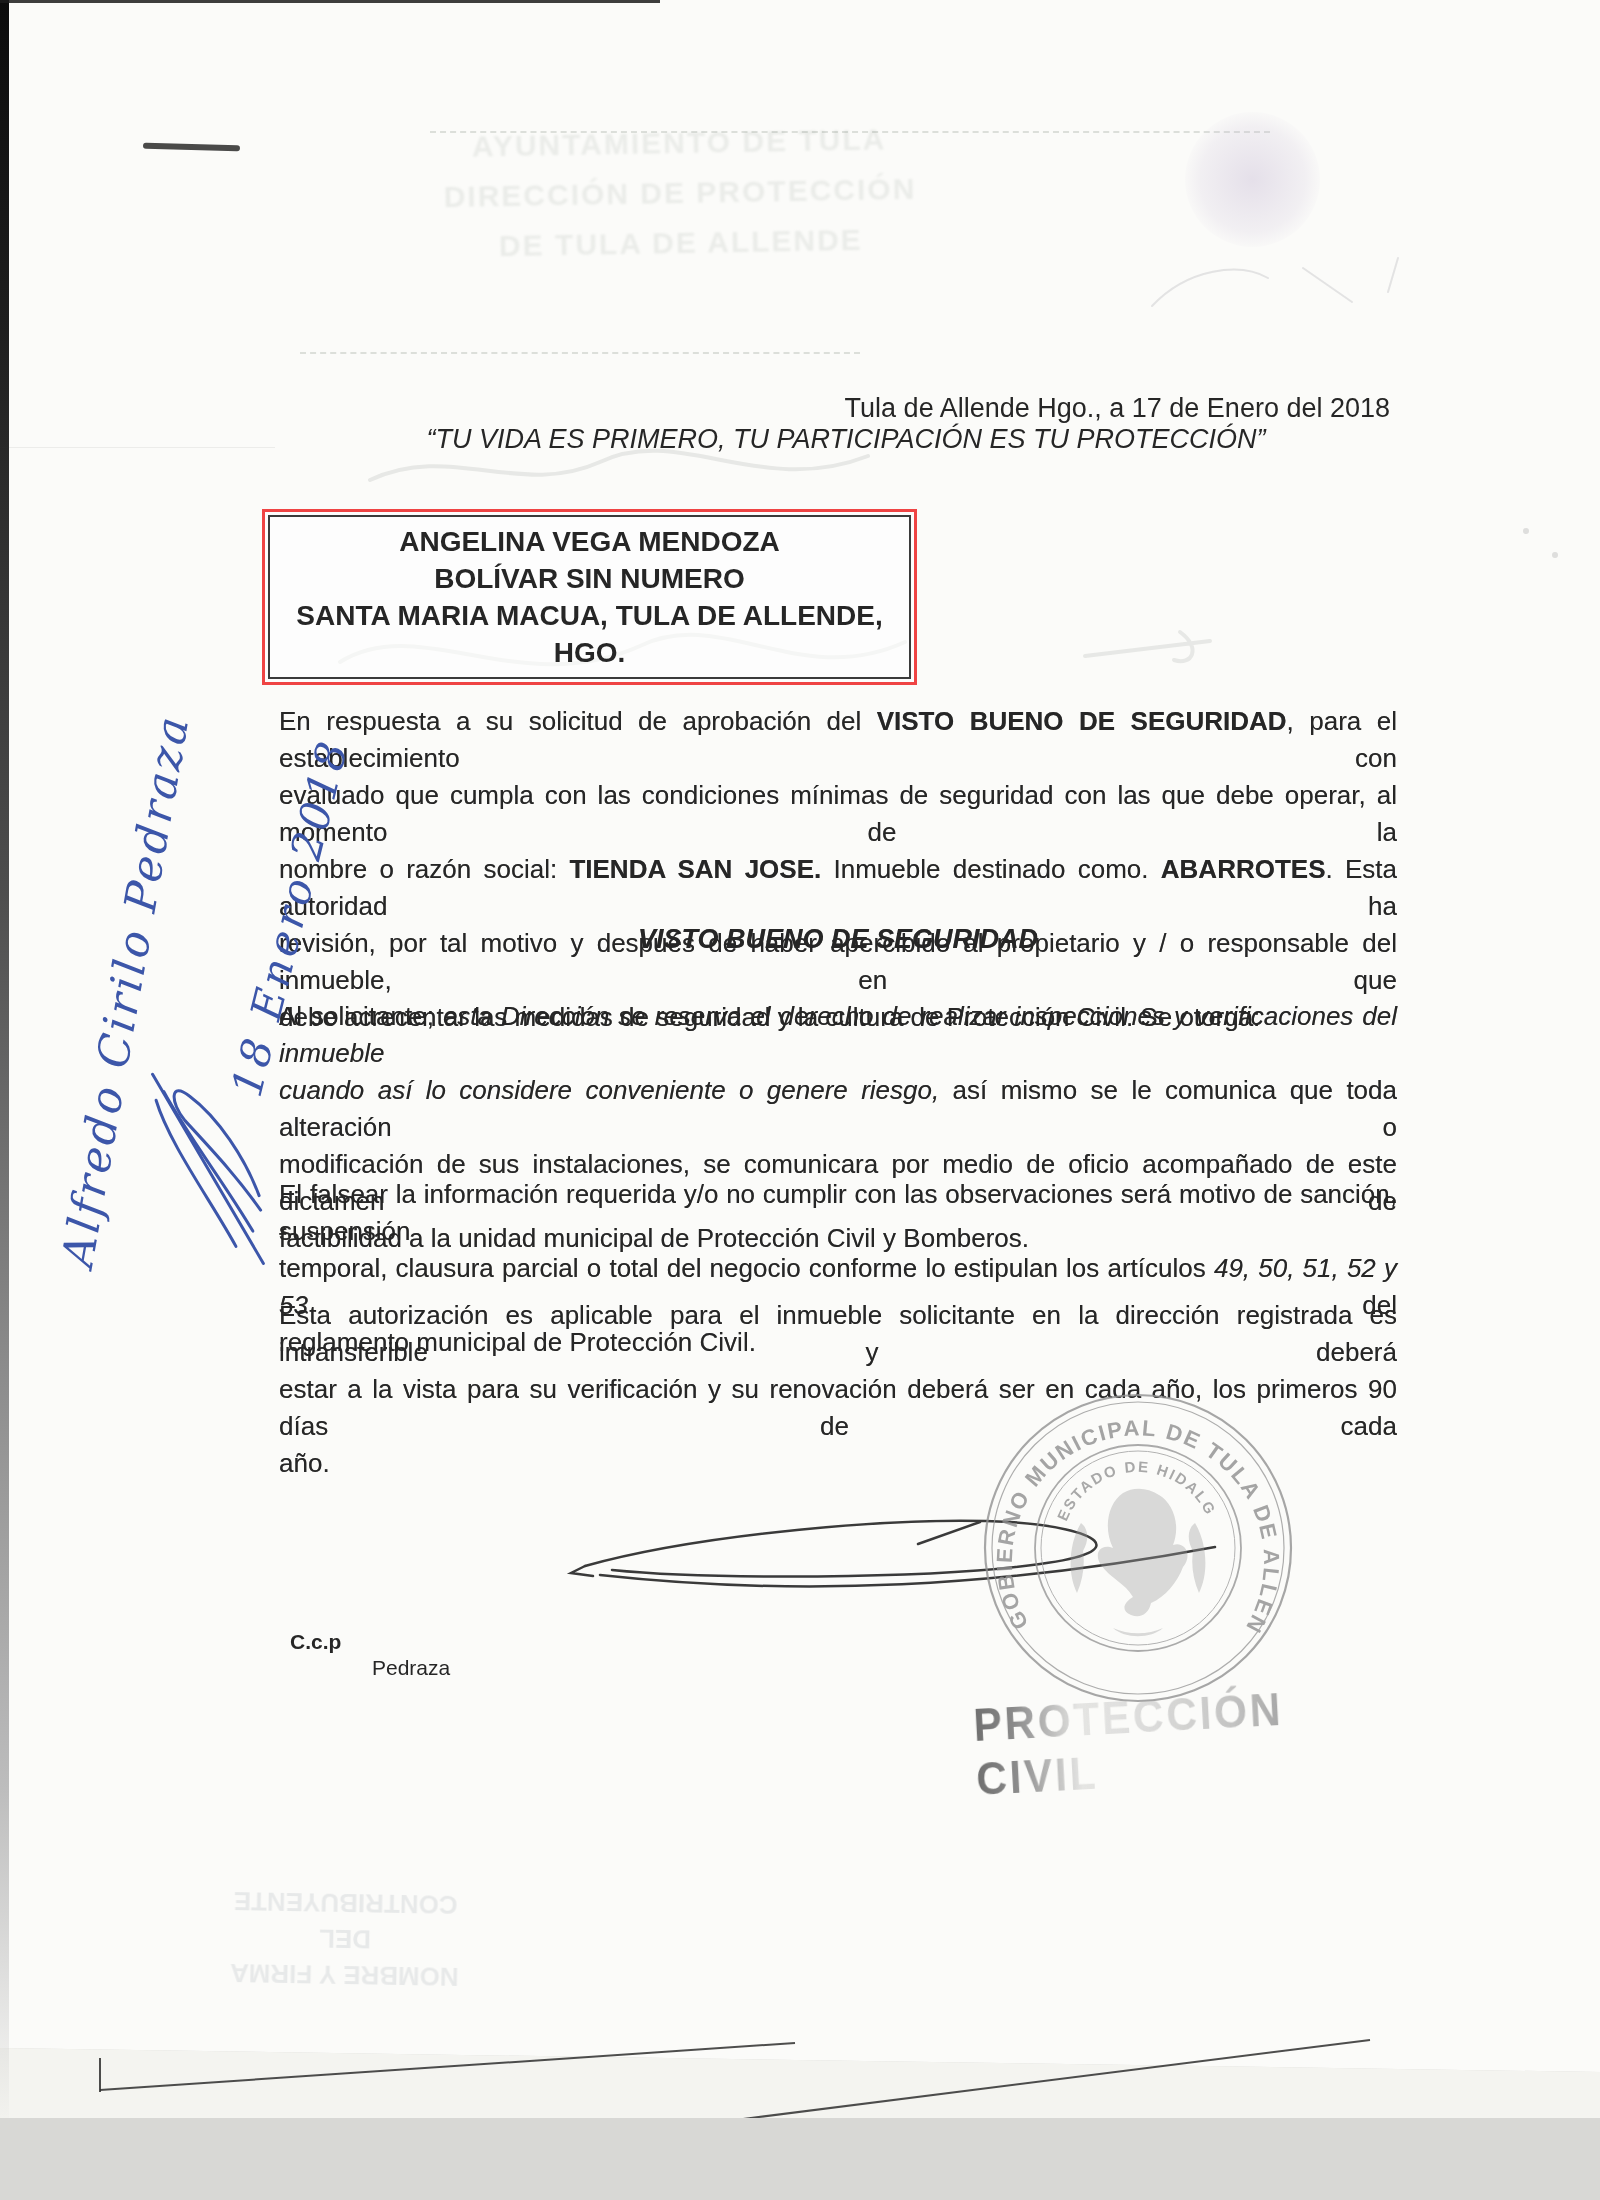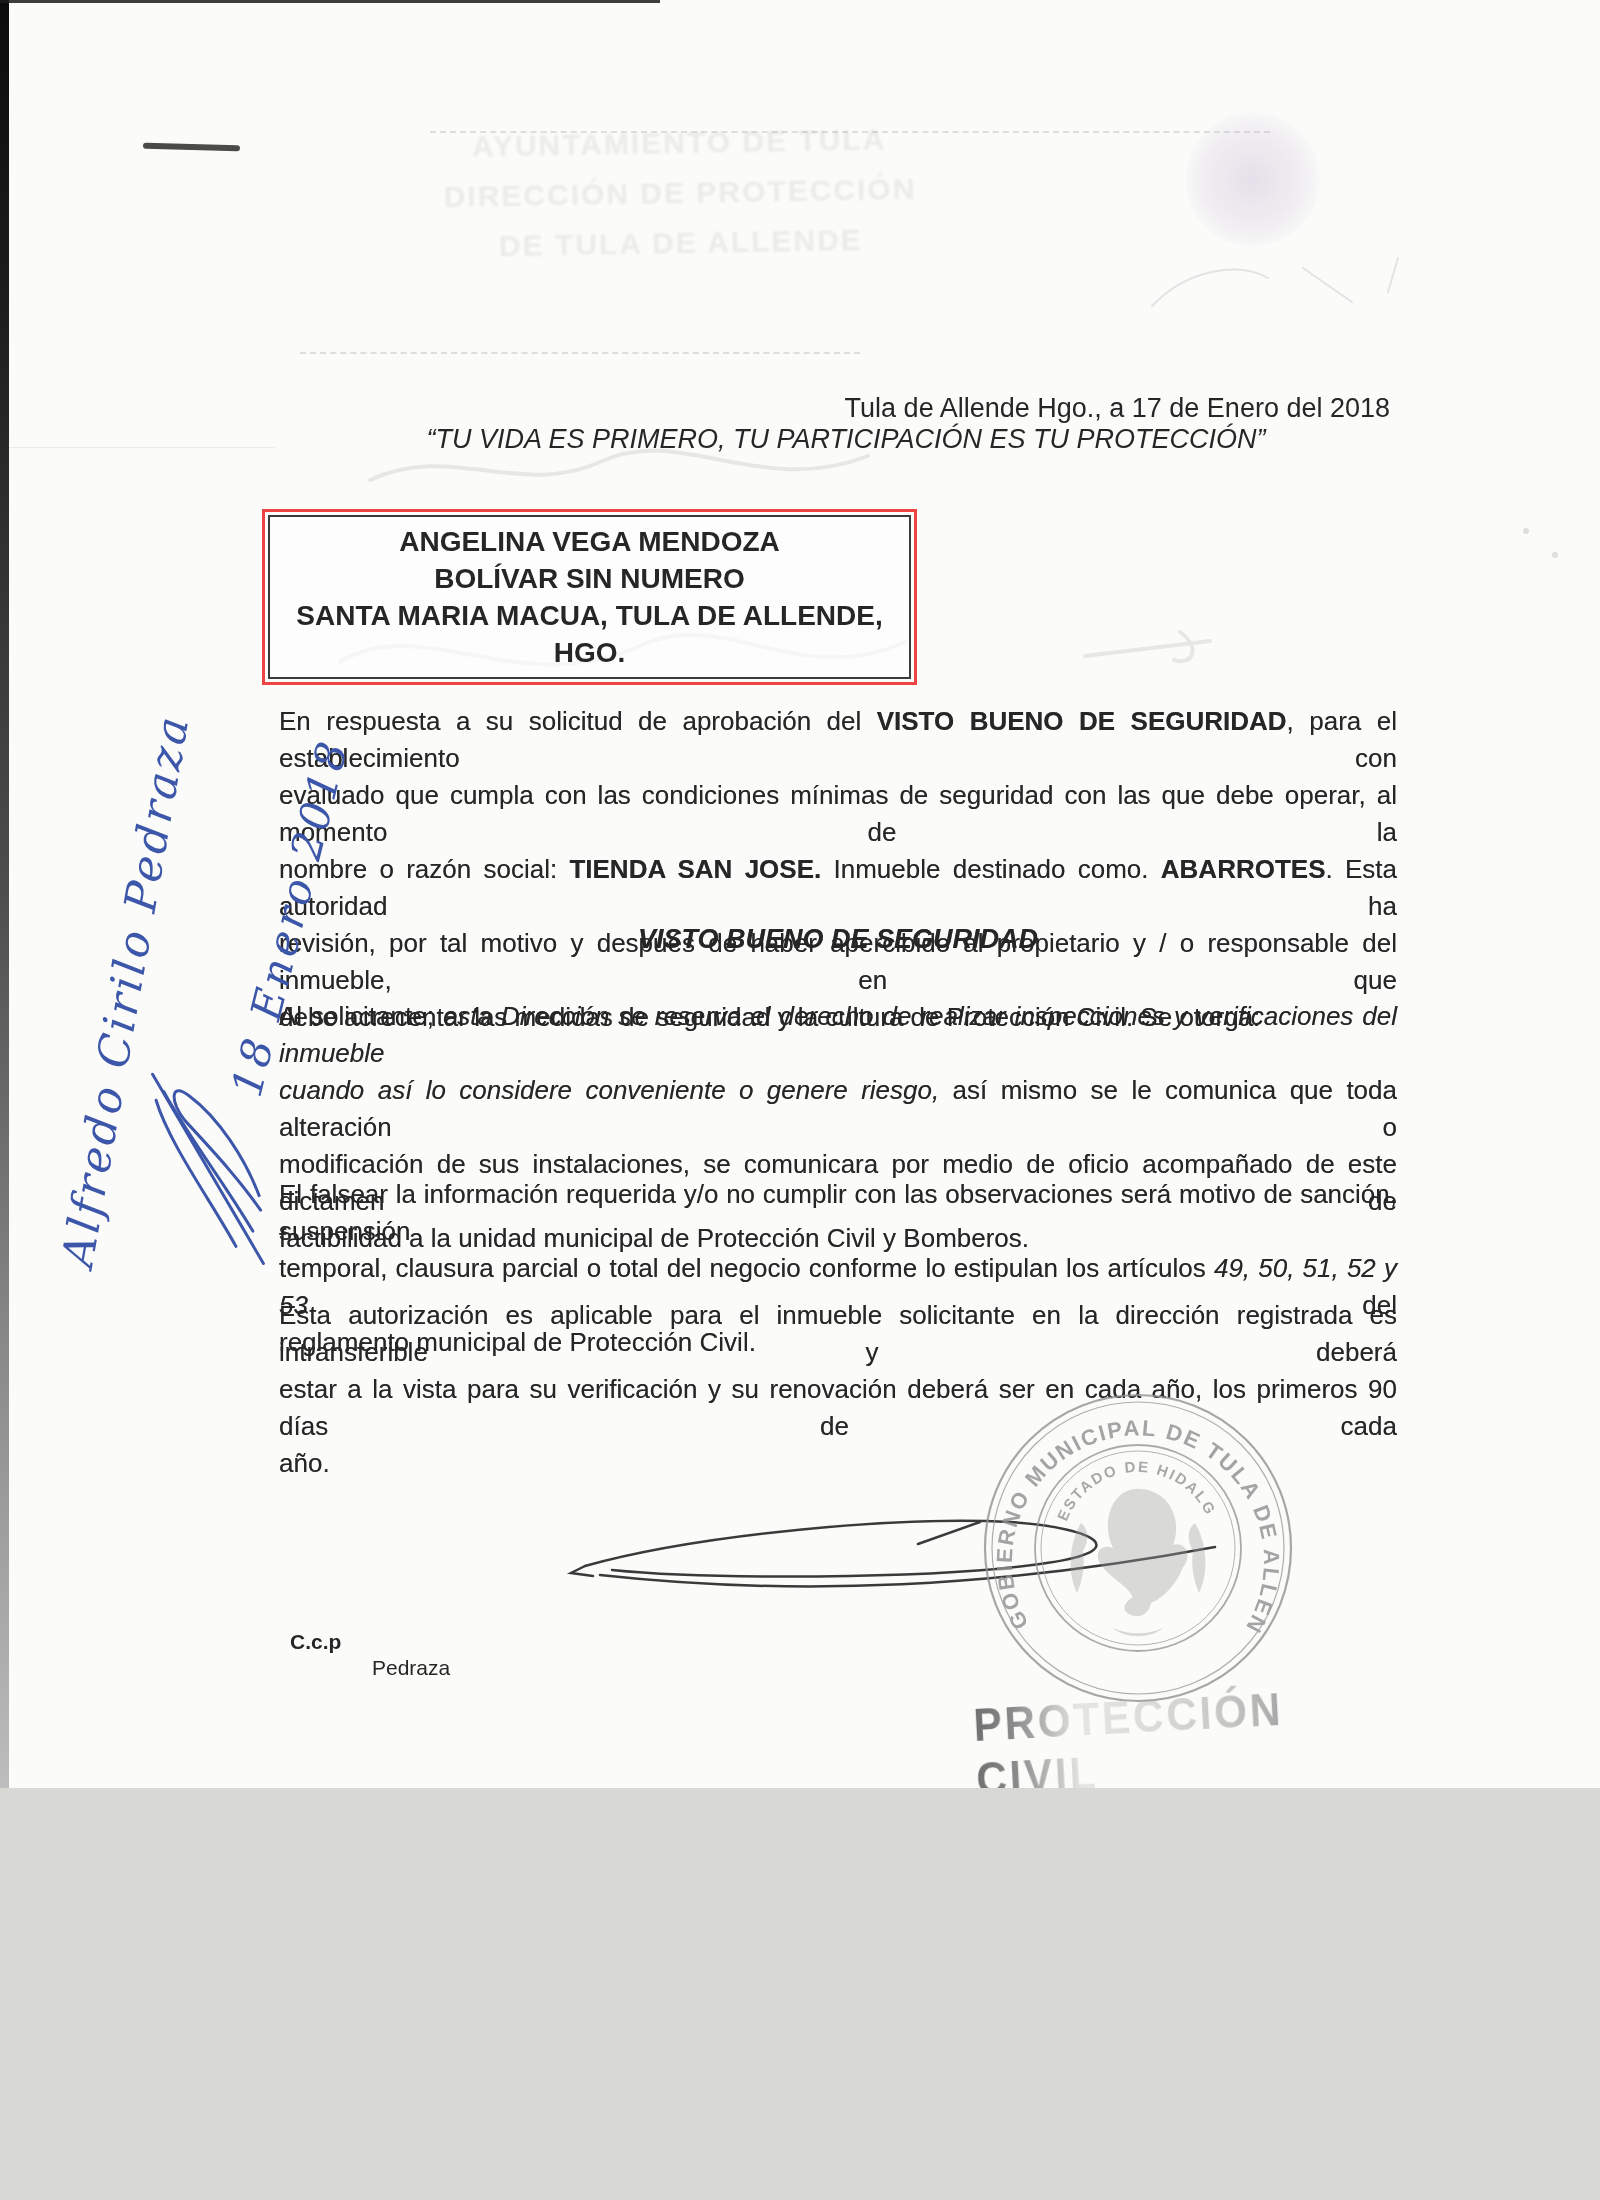--- a/index.html
+++ b/index.html
@@ -1,16 +1,16 @@
 <!DOCTYPE html>
 <html><head>
 <meta charset="utf-8">
 <style>
   html,body{margin:0;padding:0;background:#d8d8d5;}
-  #canvas{position:relative;width:1600px;height:1788px;overflow:hidden;background:#d8d8d5;
+  #canvas{position:relative;width:1600px;height:2118px;overflow:hidden;background:#d8d8d5;
           font-family:"Liberation Sans",sans-serif;color:#262626;}
   
   .letter-page{position:absolute;left:0;top:0;width:1600px;height:2075px;background:#fbfbf9;
                clip-path:polygon(0 0,1600px 0,1600px 2072px,0 2048px);}
   .under-sheet{position:absolute;left:0;top:2030px;width:1600px;height:160px;background:#f4f4f0;
                clip-path:polygon(0 18px,1600px 42px,1600px 148px,0 90px);}
   .scan-stain{position:absolute;border-radius:50%;background:rgba(214,185,120,.4);filter:blur(4px);}
   .edge-left{position:absolute;left:0;top:0;width:9px;height:2130px;
              background:linear-gradient(#0c0c0c 0%,#1e1e1e 15%,#4e4e4e 42%,#8b8b8b 64%,#bdbdbd 84%,rgba(205,205,205,0) 100%);}
   .edge-top{position:absolute;left:0;top:0;width:660px;height:3px;background:#1c1c1c;opacity:.85;}

